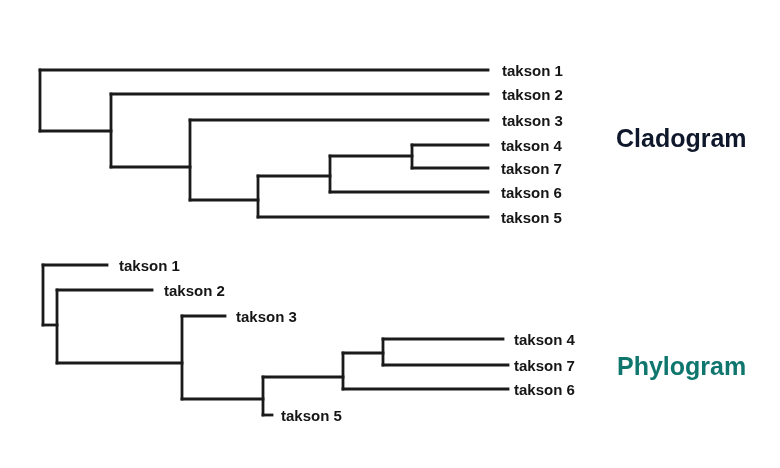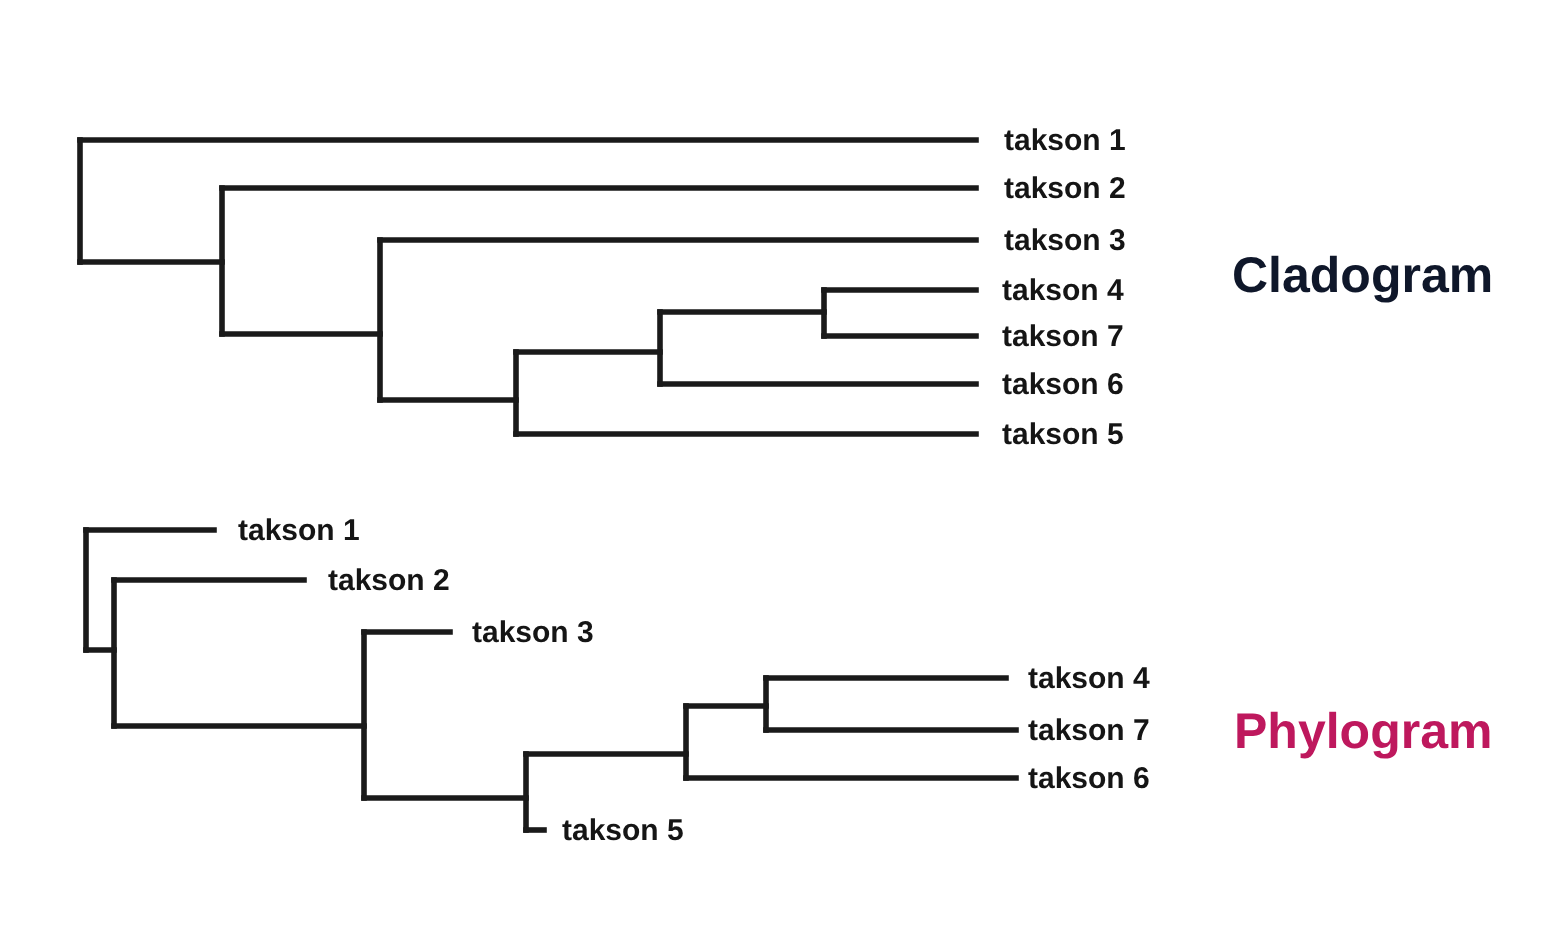--- a/index.html
+++ b/index.html
@@ -90,14 +90,14 @@
       <div class="taxon-label" style="left: 501px; top: 209px; color: rgb(21, 21, 21);">takson 5</div>
       <div class="taxon-label" style="left: 119px; top: 257px; color: rgb(21, 21, 21);">takson 1</div>
       <div class="taxon-label" style="left: 164px; top: 282px; color: rgb(21, 21, 21);">takson 2</div>
       <div class="taxon-label" style="left: 236px; top: 308px; color: rgb(21, 21, 21);">takson 3</div>
       <div class="taxon-label" style="left: 514px; top: 331px; color: rgb(21, 21, 21);">takson 4</div>
       <div class="taxon-label" style="left: 514px; top: 357px; color: rgb(21, 21, 21);">takson 7</div>
       <div class="taxon-label" style="left: 514px; top: 381px; color: rgb(21, 21, 21);">takson 6</div>
       <div class="taxon-label" style="left: 281px; top: 407px; color: rgb(21, 21, 21);">takson 5</div>
     </div>
   <div class="tree-title title-cladogram" style="color: #0f172a;">Cladogram</div>
-  <div class="tree-title title-phylogram" style="color: #be185d;">Phylogram</div>
+  <div class="tree-title title-phylogram" style="color: #0f766e;">Phylogram</div>
 </div>
 
 </body></html>

